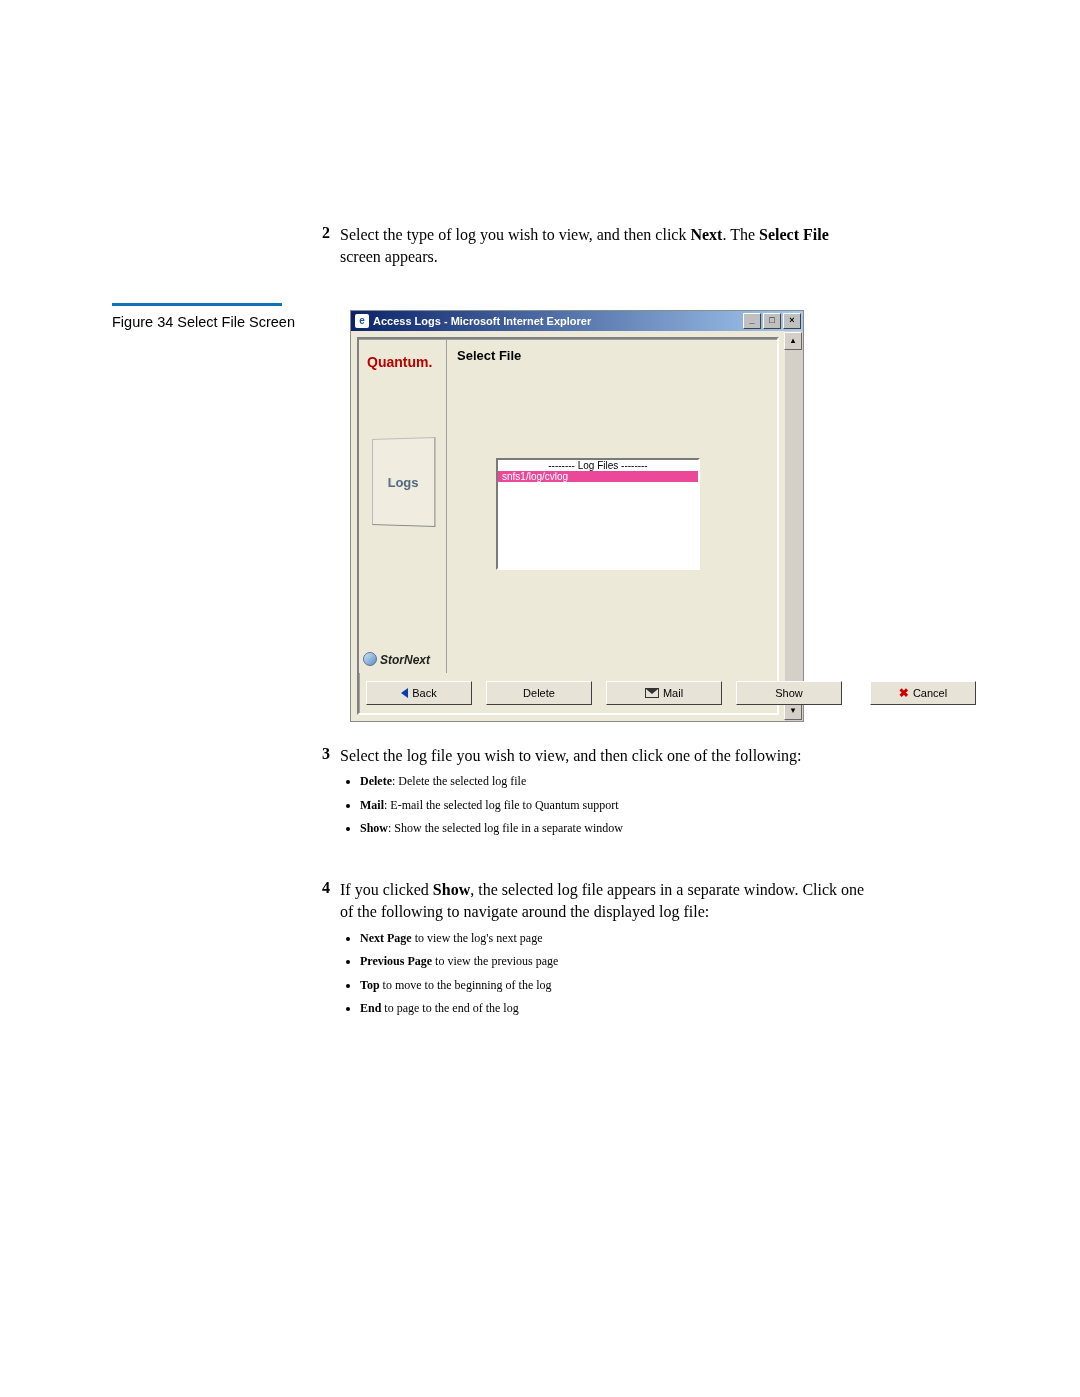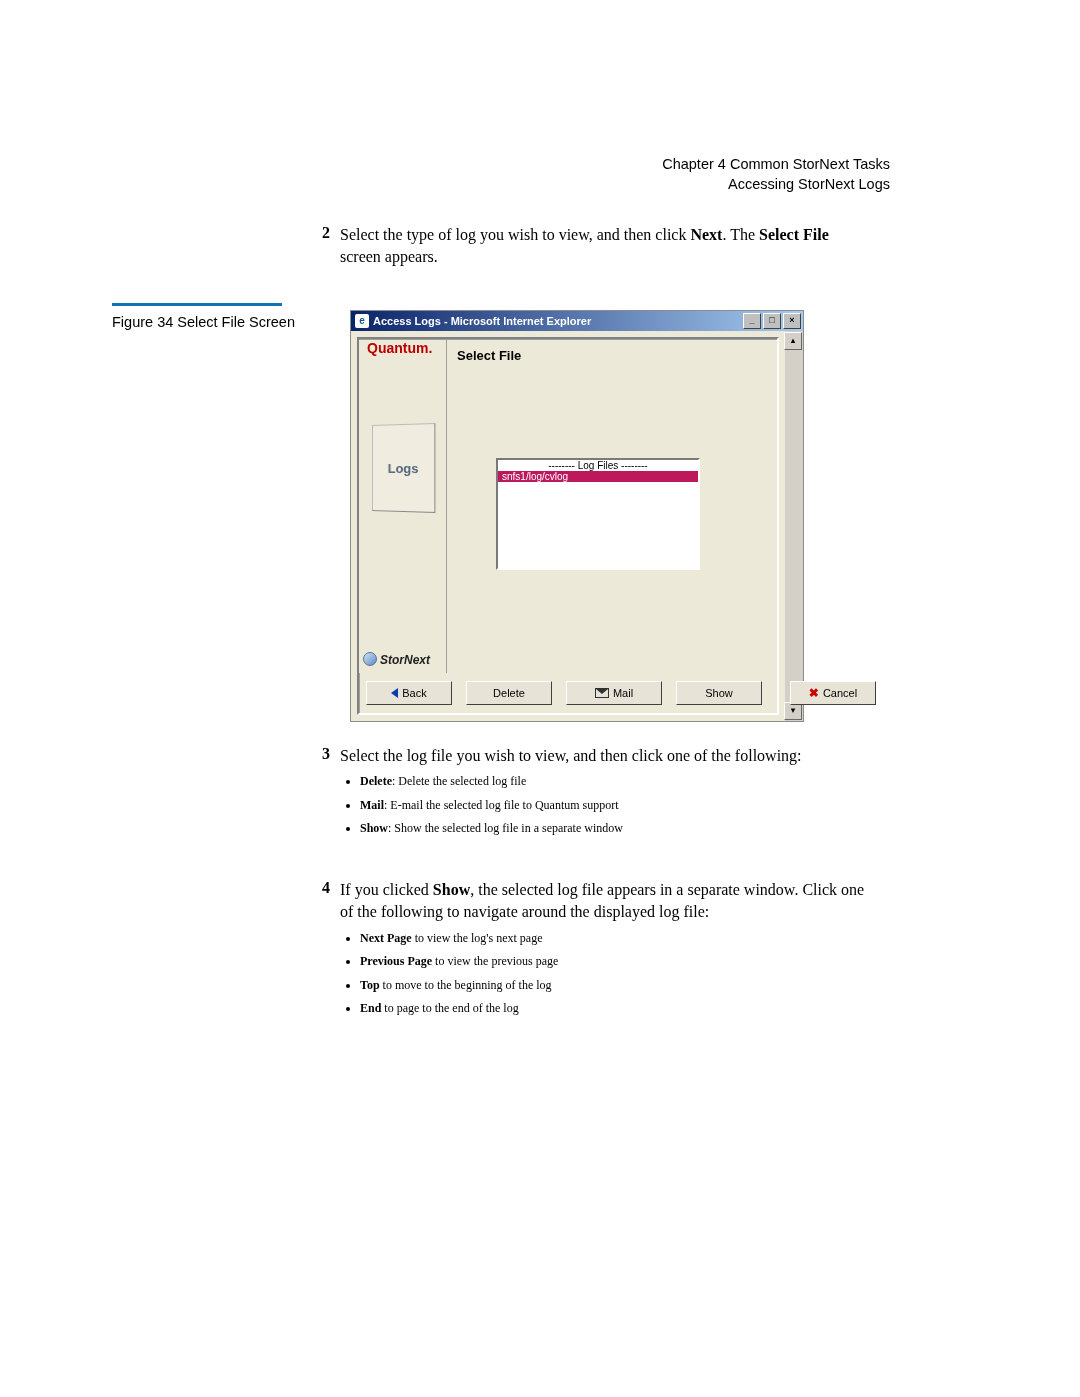--- a/index.html
+++ b/index.html
@@ -156,20 +156,21 @@
     border-right: 1px solid #a0a0a0;
     background: #ece9d8;
     box-sizing: border-box;
     text-align: center;
   }
   .brand {
     color: #b90000;
     font-family: Arial, sans-serif;
     font-weight: bold;
     font-size: 14px;
+    padding-top: 14px;
     text-align: left;
     padding-left: 8px;
   }
   .logsbox {
     margin: 68px auto 0 auto;
     width: 62px; height: 86px;
     background: #f0ece0;
     border: 1px solid #888;
     border-left-color:#bbb; border-top-color:#bbb;
     transform: perspective(200px) rotateY(-8deg);
@@ -201,63 +202,59 @@
     left: 49px; top: 118px;
     width: 200px; height: 108px;
     background: #fff;
     border: 2px solid;
     border-color: #7a7a7a #fff #fff #7a7a7a;
     font-size: 10px;
     overflow: hidden;
   }
   .listhdr { text-align: center; color:#000; letter-spacing:0; }
   .listitem {
-    background: #be185d; color: #fff;
+    background: #ec4899; color: #fff;
     padding: 0 4px;
   }
   .buttonbar {
     position: absolute;
     left: 0; right: 0; bottom: 0; height: 40px;
     border-left: 1px solid #a0a0a0;
     display: flex; align-items: center;
     padding: 0 6px;
     gap: 14px;
     box-sizing: border-box;
   }
   .wbtn {
     height: 22px;
     min-width: 68px;
     background: #e7e3d7;
     border: 1px solid #404040;
     border-top-color:#fff; border-left-color:#fff;
     font-size: 11px;
     display: flex; align-items: center; justify-content: center;
     gap: 4px;
-    padding: 0 8px;
+    padding: 0 18px;
   }
   .wbtn.mail { min-width: 78px; }
   .wbtn .tri-left {
     width:0;height:0;border-top:5px solid transparent;border-bottom:5px solid transparent;border-right:7px solid #0a3db0;
   }
   .wbtn .env {
     width:12px;height:8px;border:1px solid #333;position:relative;
   }
   .wbtn .env::after{content:"";position:absolute;left:0;right:0;top:0;height:0;border-left:6px solid transparent;border-right:6px solid transparent;border-top:5px solid #333;}
   .wbtn .xred { color:#c00; font-weight:bold; font-size:12px; }
   .spacer { flex: 1; }
 </style>
 </head>
 <body>
 
 <div class="page">
 
-  <div class="header-right">
-    <div>Chapter 4  Common StorNext Tasks</div>
-    <div>Accessing StorNext Logs</div>
-  </div>
 
   <div class="step-list step2">
     <div class="step-num">2</div>
     <div class="step-body">
       <span>Select the type of log you wish to view, and then click </span><span class="bold">Next</span><span>. The </span><span class="bold">Select File</span><span> screen appears.</span>
     </div>
   </div>
 
   <div class="blue-rule"></div>
   <div class="figure-caption">Figure 34  Select File Screen</div>

